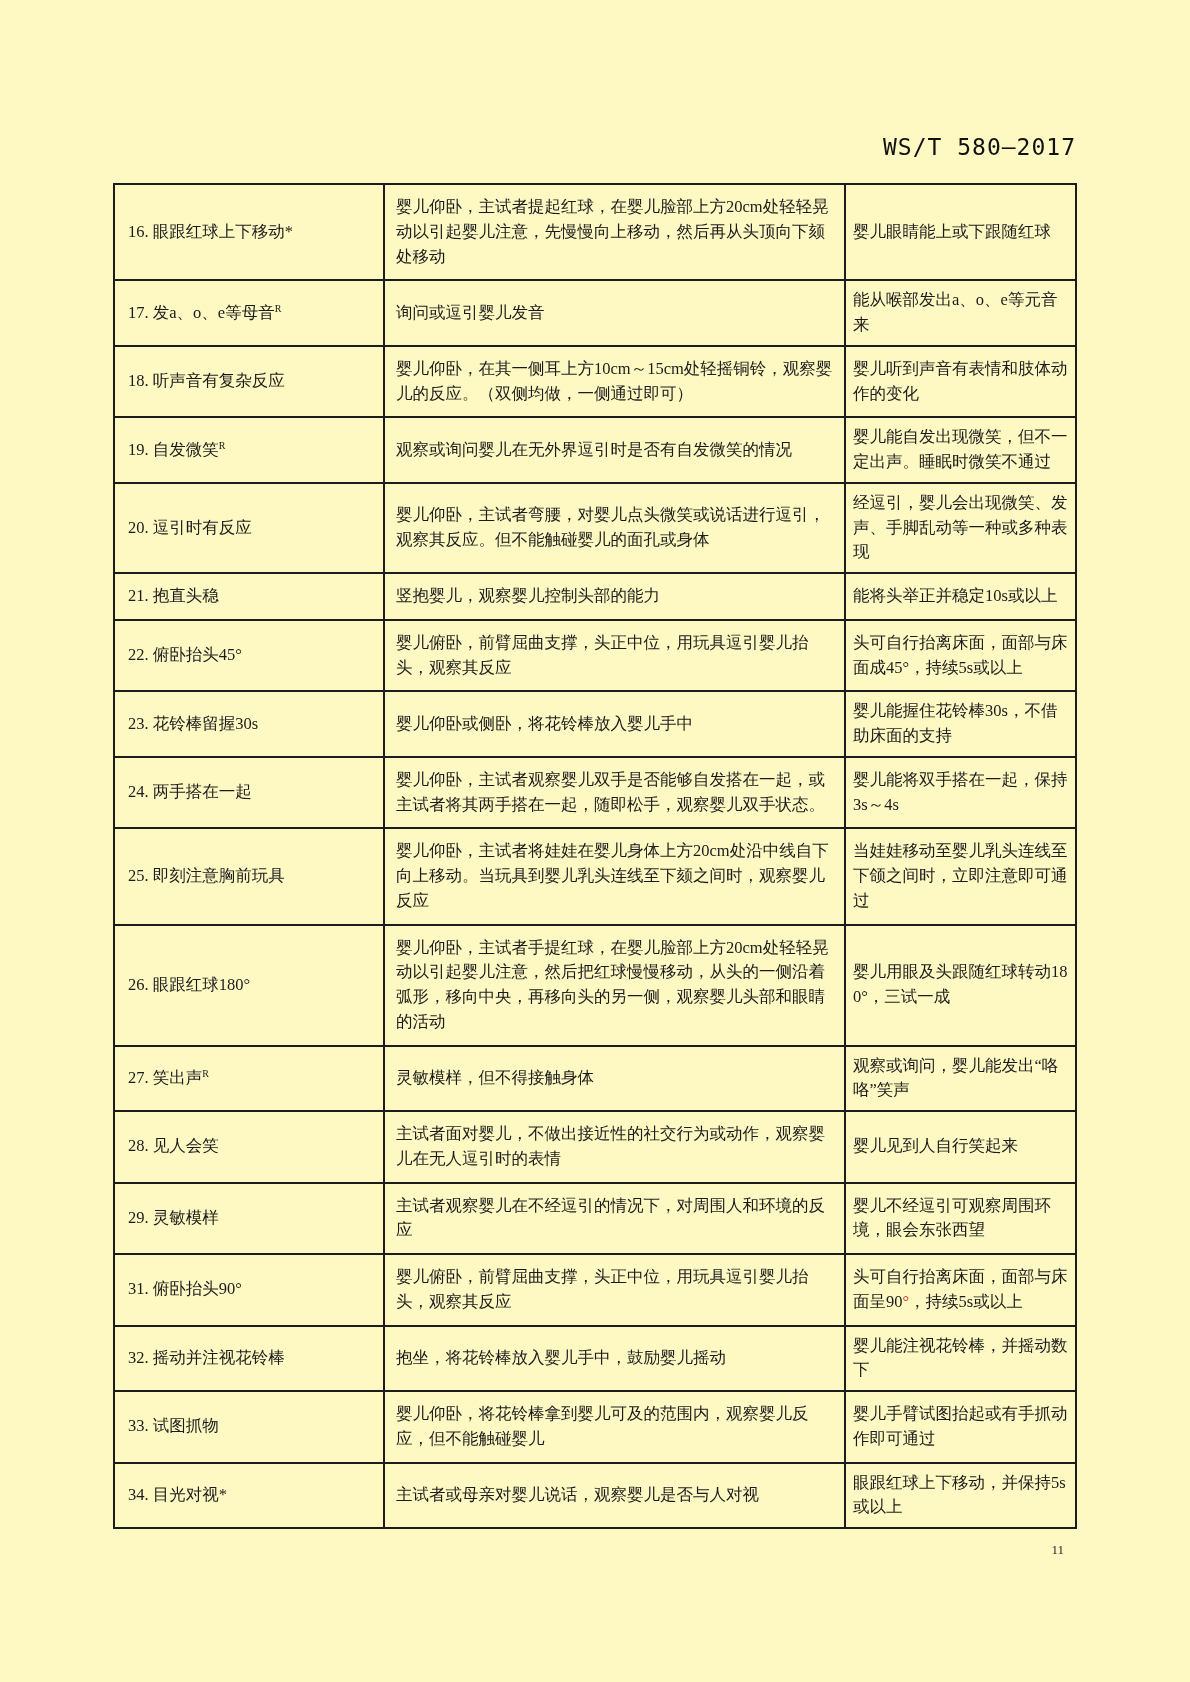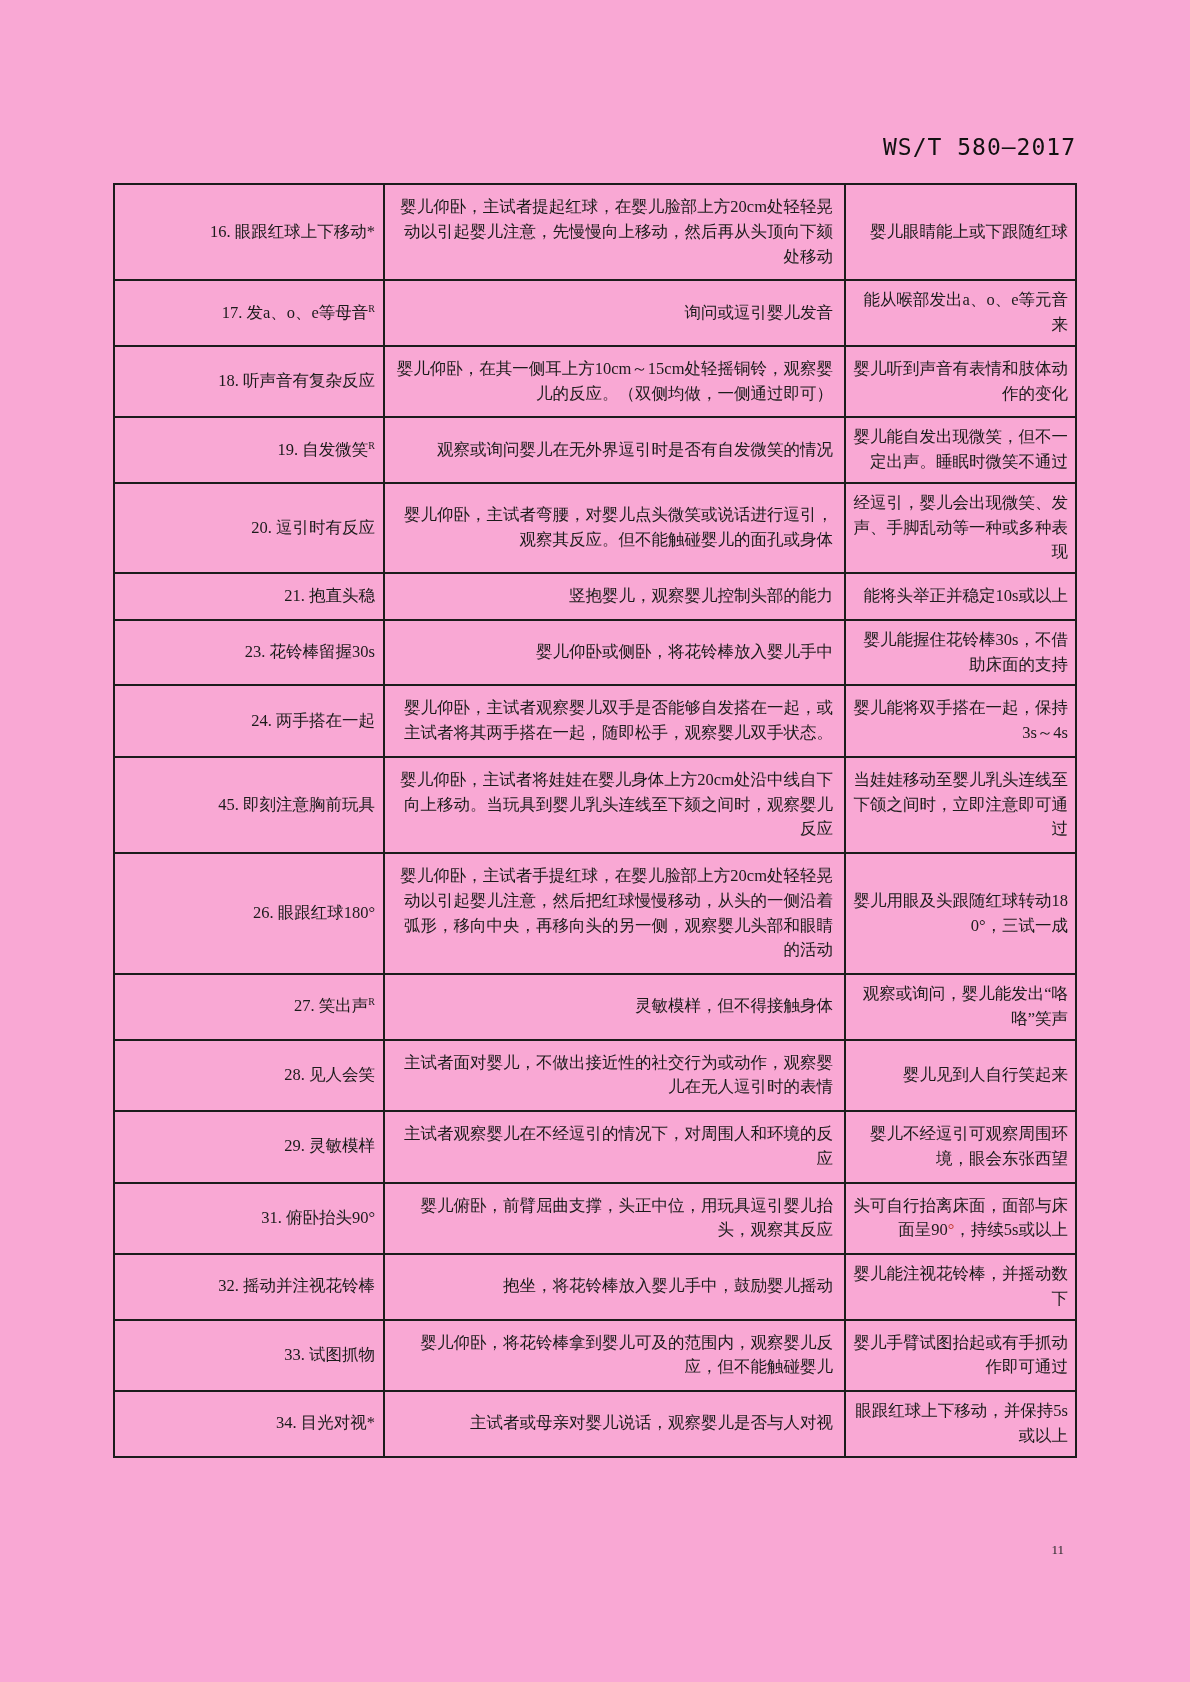--- a/index.html
+++ b/index.html
@@ -1,25 +1,24 @@
 <!DOCTYPE html>
 <html><head>
 <meta charset="utf-8">
 <style>
   html, body { margin: 0; padding: 0; background: #e8e8e8; }
   .page {
     position: relative;
     width: 1190px;
     height: 1682px;
     margin: 0 auto;
-    background: #f9a8d4;
+    background: #fef9c3;
     font-family: "Liberation Serif", "DejaVu Serif", serif;
     color: #1b1b1b;
     overflow: hidden;
-    text-align: right;
   }
   .doc-header {
     position: absolute;
     top: 134px;
     right: 114px;
     font-family: "DejaVu Sans Mono", "Liberation Mono", monospace;
     font-size: 23px;
     letter-spacing: 1px;
     color: #111111;
     white-space: nowrap;
@@ -97,31 +96,36 @@
           <td class="col-name"><span>20. 逗引时有反应</span></td>
           <td class="col-method">婴儿仰卧，主试者弯腰，对婴儿点头微笑或说话进行逗引，观察其反应。但不能触碰婴儿的面孔或身体</td>
           <td class="col-criteria">经逗引，婴儿会出现微笑、发声、手脚乱动等一种或多种表现</td>
         </tr>
         <tr>
           <td class="col-name"><span>21. 抱直头稳</span></td>
           <td class="col-method">竖抱婴儿，观察婴儿控制头部的能力</td>
           <td class="col-criteria">能将头举正并稳定10s或以上</td>
         </tr>
         <tr>
+          <td class="col-name"><span>22. 俯卧抬头45°</span></td>
+          <td class="col-method">婴儿俯卧，前臂屈曲支撑，头正中位，用玩具逗引婴儿抬头，观察其反应</td>
+          <td class="col-criteria">头可自行抬离床面，面部与床面成45°，持续5s或以上</td>
+        </tr>
+        <tr>
           <td class="col-name"><span>23. 花铃棒留握30s</span></td>
           <td class="col-method">婴儿仰卧或侧卧，将花铃棒放入婴儿手中</td>
           <td class="col-criteria">婴儿能握住花铃棒30s，不借助床面的支持</td>
         </tr>
         <tr>
           <td class="col-name"><span>24. 两手搭在一起</span></td>
           <td class="col-method">婴儿仰卧，主试者观察婴儿双手是否能够自发搭在一起，或主试者将其两手搭在一起，随即松手，观察婴儿双手状态。</td>
           <td class="col-criteria">婴儿能将双手搭在一起，保持3s～4s</td>
         </tr>
         <tr>
-          <td class="col-name"><span>45. 即刻注意胸前玩具</span></td>
+          <td class="col-name"><span>25. 即刻注意胸前玩具</span></td>
           <td class="col-method">婴儿仰卧，主试者将娃娃在婴儿身体上方20cm处沿中线自下向上移动。当玩具到婴儿乳头连线至下颏之间时，观察婴儿反应</td>
           <td class="col-criteria">当娃娃移动至婴儿乳头连线至下颌之间时，立即注意即可通过</td>
         </tr>
         <tr>
           <td class="col-name"><span>26. 眼跟红球180°</span></td>
           <td class="col-method">婴儿仰卧，主试者手提红球，在婴儿脸部上方20cm处轻轻晃动以引起婴儿注意，然后把红球慢慢移动，从头的一侧沿着弧形，移向中央，再移向头的另一侧，观察婴儿头部和眼睛的活动</td>
           <td class="col-criteria">婴儿用眼及头跟随红球转动180°，三试一成</td>
         </tr>
         <tr>
           <td class="col-name"><span>27. 笑出声</span><sup>R</sup></td>

